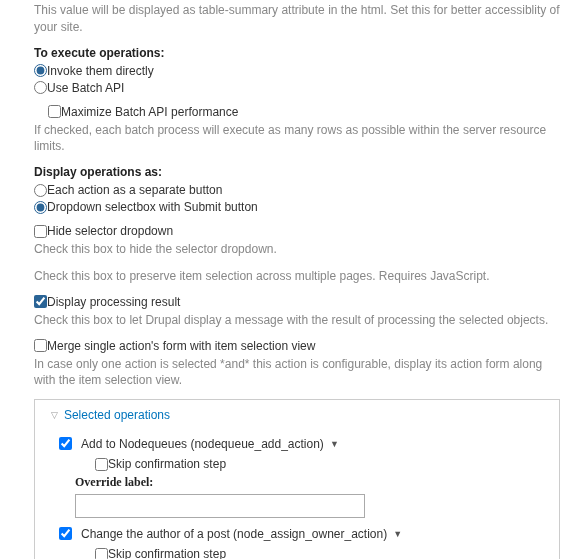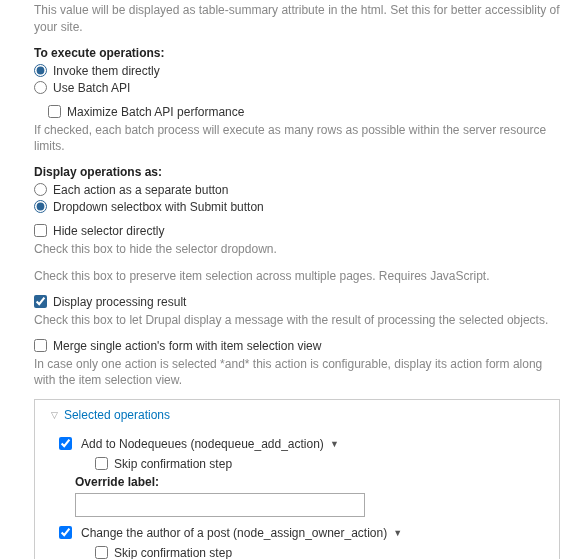--- a/index.html
+++ b/index.html
@@ -21,22 +21,21 @@
   line-height: 1.4;
 }
 .section-head {
   font-weight: bold;
   color: #222;
   margin: 10px 0 4px 0;
 }
 .opt {
   margin: 3px 0;
   display: flex;
-  align-items: flex-start;
-  gap: 6px;
+  align-items: center;
 }
 .opt input[type=radio], .opt input[type=checkbox] {
   margin: 0;
   accent-color: #2a6496;
 }
 .opt-indent {
   margin-left: 14px;
 }
 .opt .lbl {
   color: #333;
@@ -74,20 +73,21 @@
   margin: 4px 0 4px 20px;
 }
 .sub .opt {
   margin: 4px 0;
   padding-left: 20px;
 }
 .ov-label {
   font-weight: bold;
   color: #222;
   margin: 4px 0 4px 0;
+  font-family: Liberation Serif, serif;
 }
 .ov-input {
   width: 280px;
   height: 18px;
   border: 1px solid #aaa;
   padding: 2px 4px;
 }
 </style>
 </head>
 <body>
@@ -115,21 +115,21 @@
     <input type="radio" name="disp" style="">
     <span class="lbl">Each action as a separate button</span>
   </div>
   <div class="opt">
     <input type="radio" name="disp" checked="" style="">
     <span class="lbl">Dropdown selectbox with Submit button</span>
   </div>
 
   <div class="opt" style="margin-top:10px">
     <input type="checkbox" style="">
-    <span class="lbl">Hide selector directly</span>
+    <span class="lbl">Hide selector dropdown</span>
   </div>
   <div class="help-text">Check this box to hide the selector dropdown.</div>
 
   <div class="help-text">Check this box to preserve item selection across multiple pages. Requires JavaScript.</div>
 
   <div class="opt">
     <input type="checkbox" checked="" style="">
     <span class="lbl">Display processing result</span>
   </div>
   <div class="help-text">Check this box to let Drupal display a message with the result of processing the selected objects.</div>

